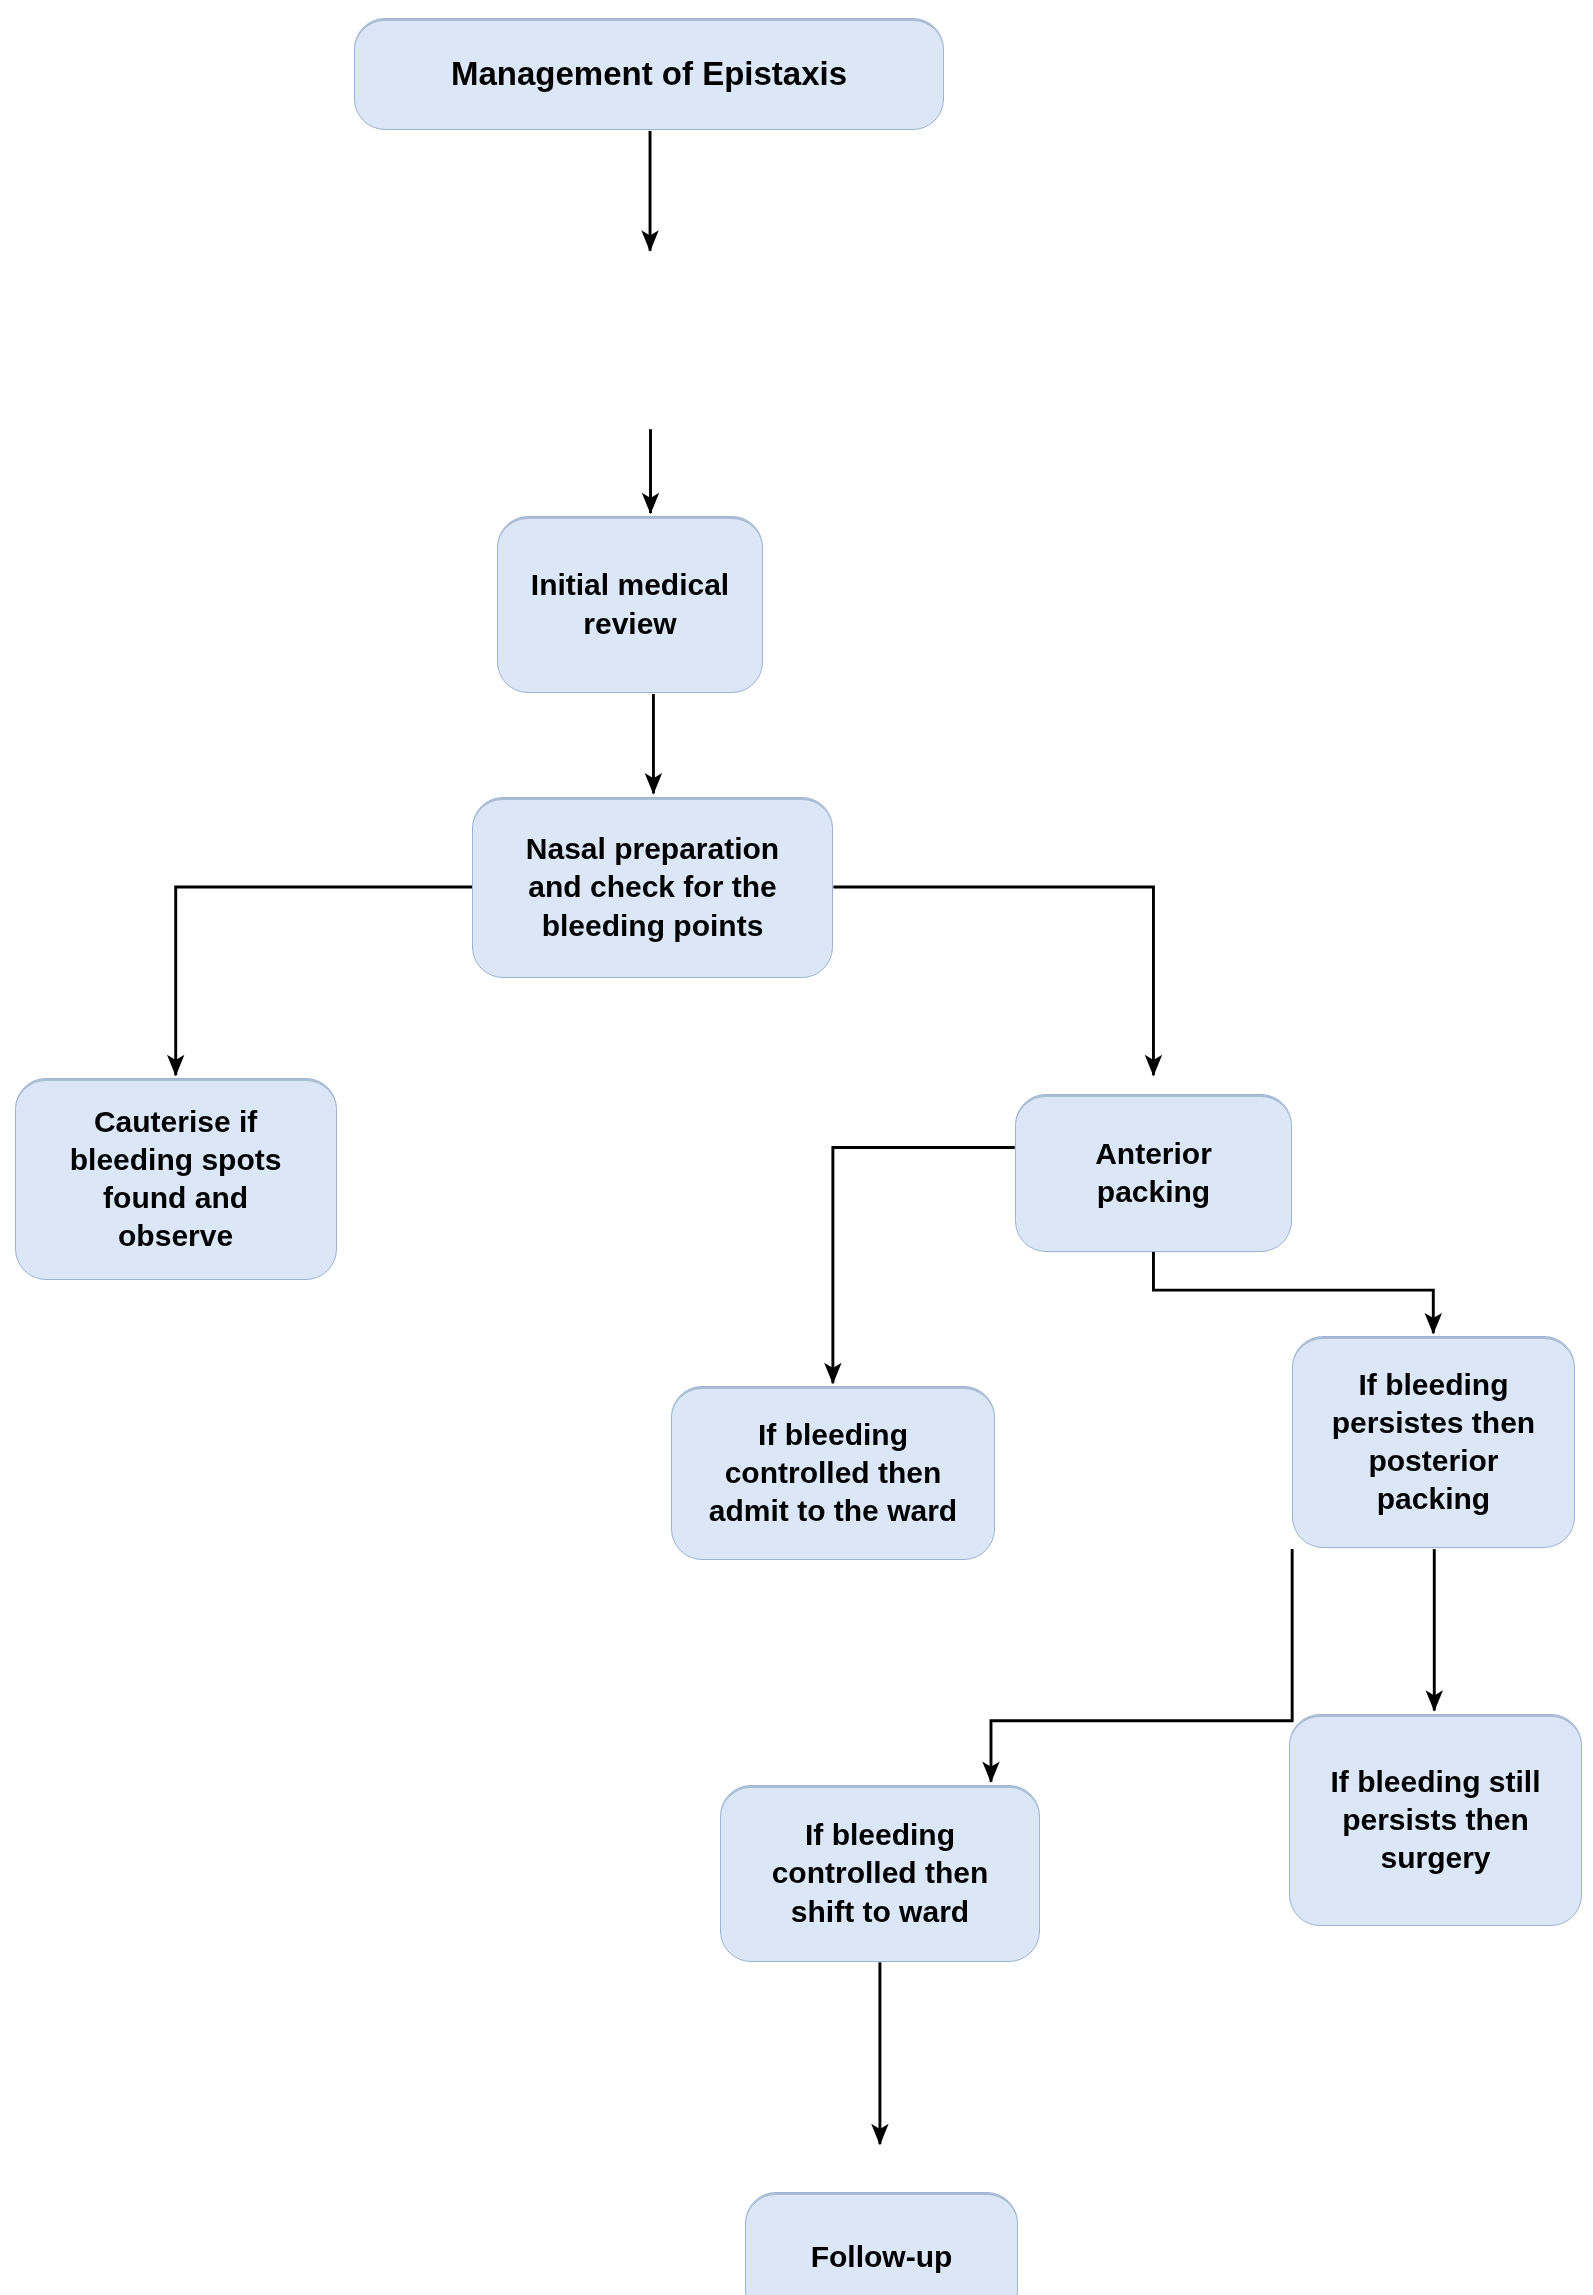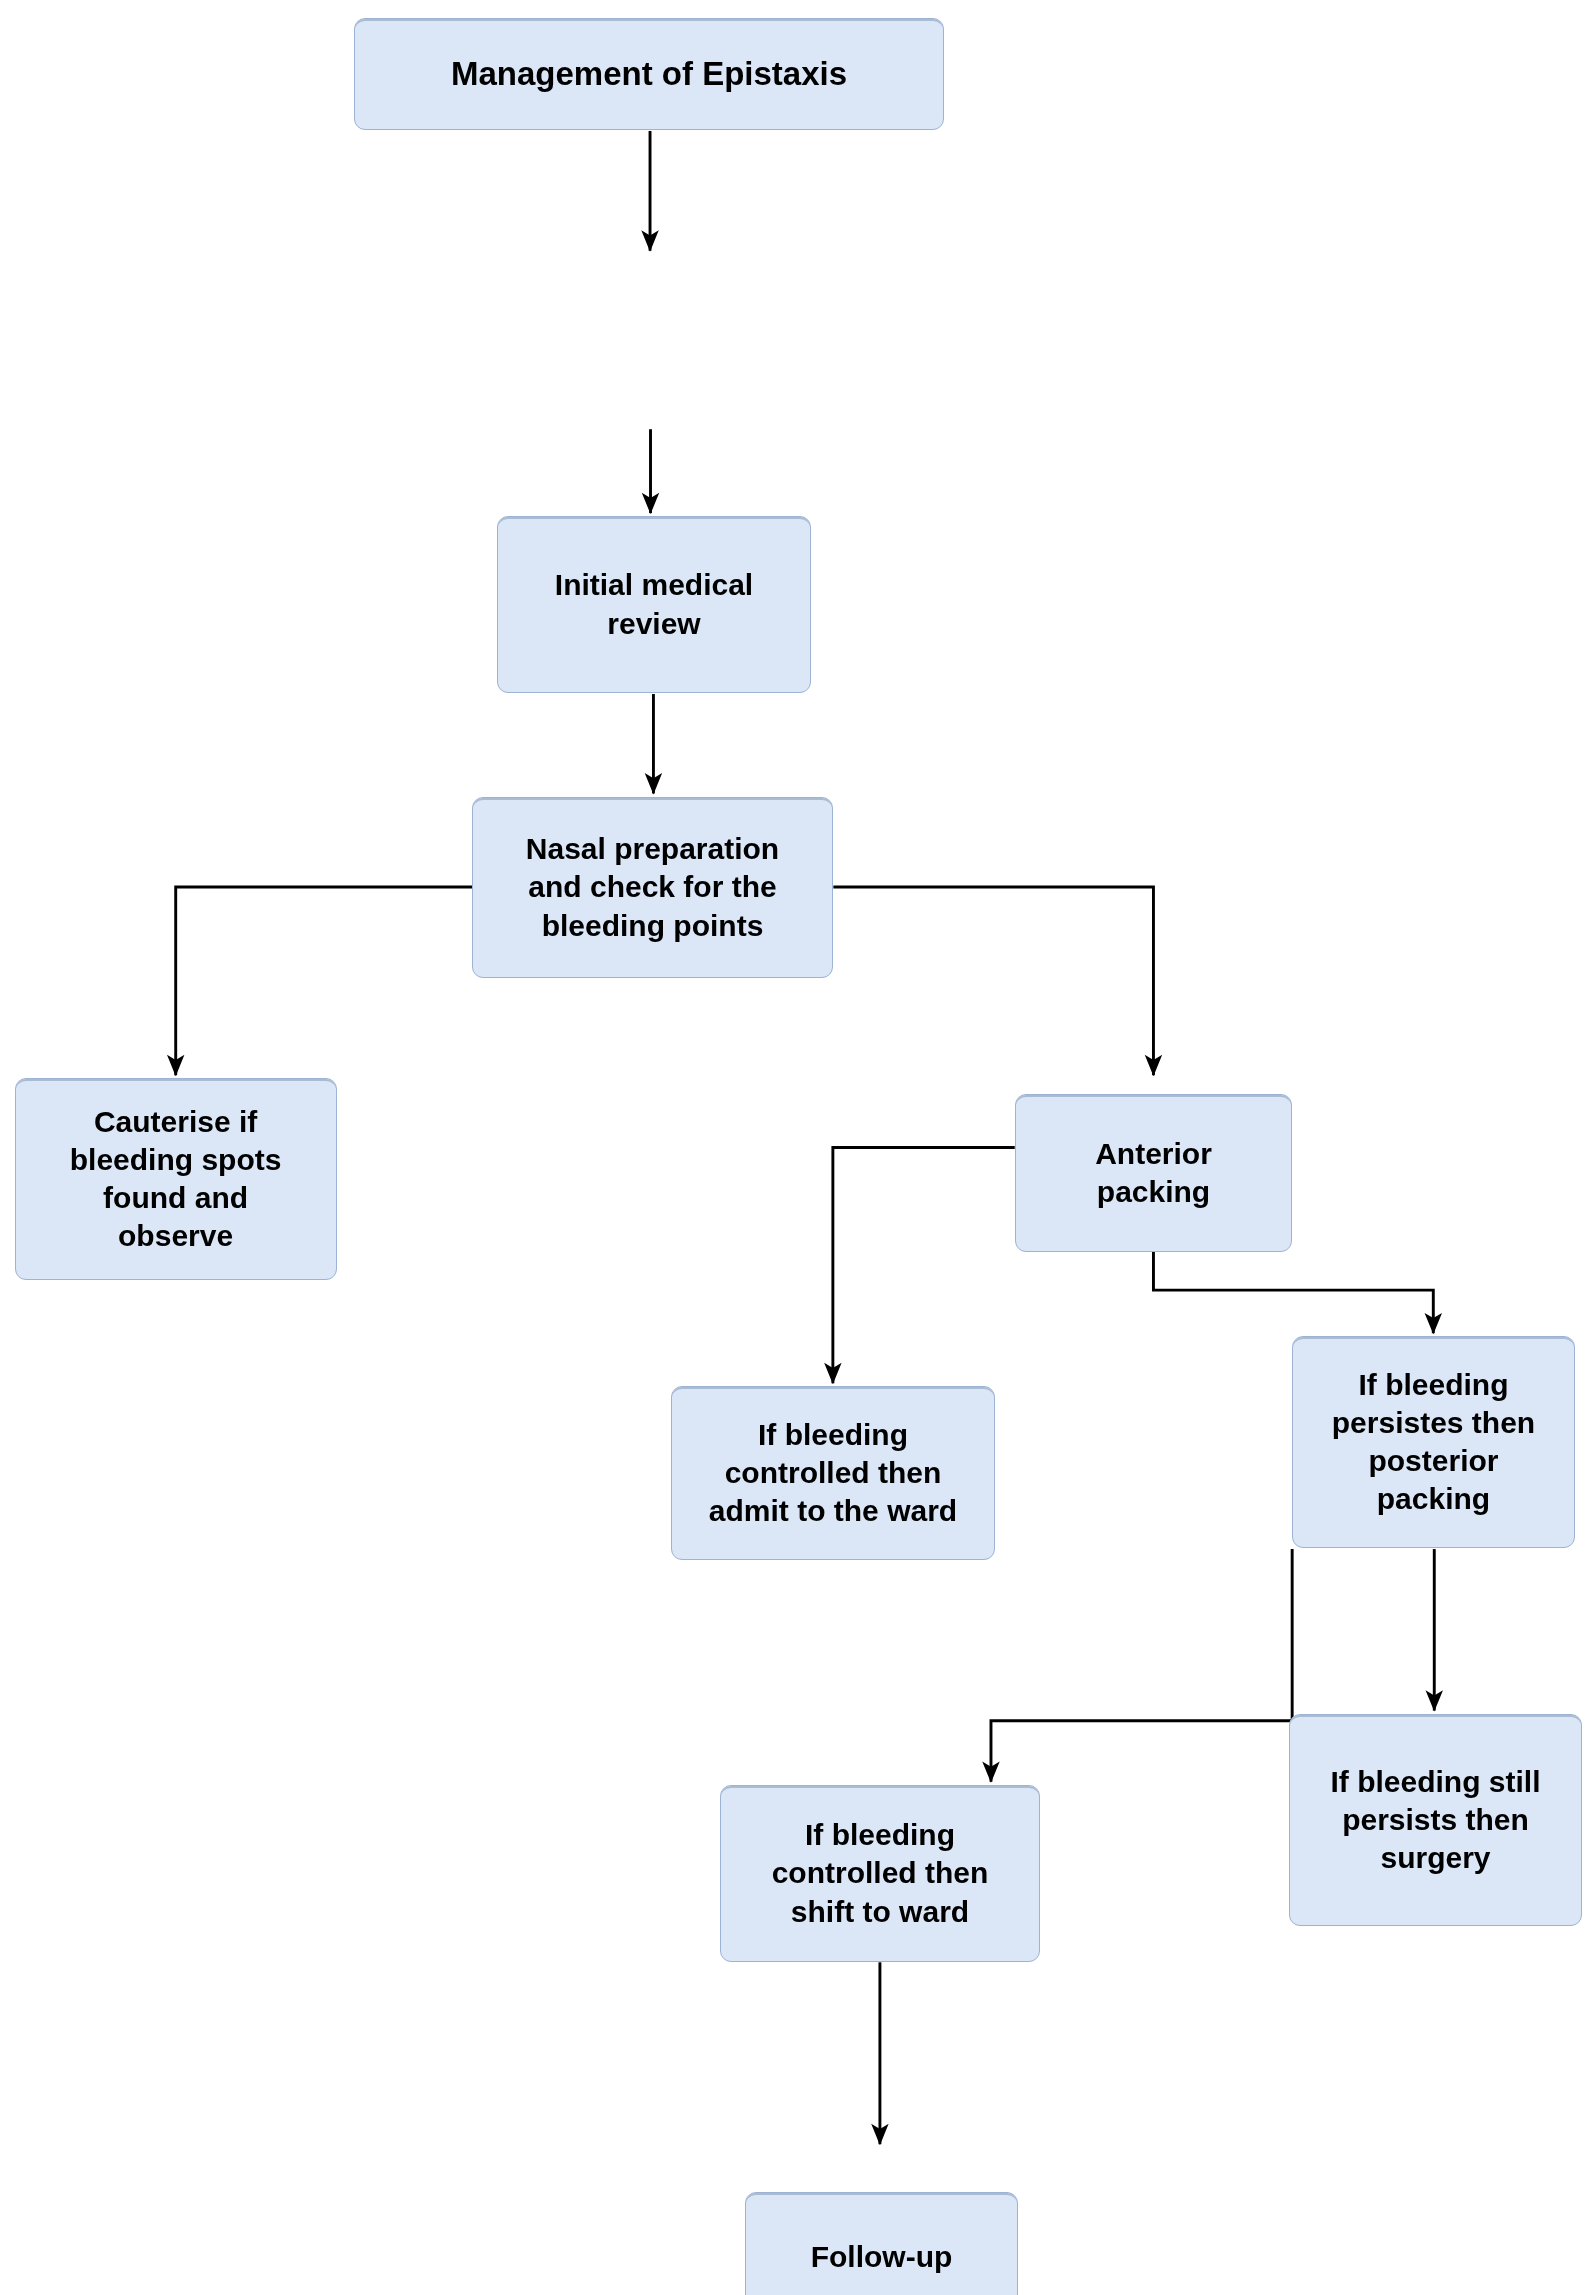--- a/index.html
+++ b/index.html
@@ -35,21 +35,21 @@
   }
   #connector-layer .arrowhead{
     fill:var(--arrow);
     stroke:none;
   }
   .node{
     position:absolute;
     box-sizing:border-box;
     background:var(--node-fill);
     border:1.5px solid var(--node-border);
-    border-radius:11px;
+    border-radius:31px;
     box-shadow:inset 0 2.4px 0 -0.5px rgba(130,153,181,0.55);
     display:flex;
     align-items:center;
     justify-content:center;
     text-align:center;
     color:var(--text);
     font-weight:bold;
     font-size:30px;
     line-height:1.27;
     white-space:pre-line;
@@ -79,21 +79,21 @@
     <polyline points="2092,2366 1717,2366 1717,2852" marker-end="url(#arrow)"></polyline>
     <polyline points="2378,2511 2378,2660 2955,2660 2955,2749" marker-end="url(#arrow)"></polyline>
     <polyline points="2957,3194 2957,3527" marker-end="url(#arrow)"></polyline>
     <polyline points="2664,3194 2664,3548 2043,3548 2043,3674" marker-end="url(#arrow)"></polyline>
     <polyline points="1814,4046 1814,4421" marker-end="url(#arrow)"></polyline>
   </svg>
 
   <div class="node title" style="left:354px;top:18px;width:590px;height:112px;">Management of Epistaxis</div>
 
 
-  <div class="node" style="left:497px;top:516px;width:314px;height:177px;">Initial medical
+  <div class="node" style="left:497px;top:516px;width:266px;height:177px;">Initial medical
 review</div>
 
   <div class="node" style="left:14.6px;top:1078px;width:322px;height:202px;">Cauterise if
 bleeding spots
 found and
 observe</div>
 
   <div class="node" style="left:472px;top:797px;width:361px;height:181px;">Nasal preparation
 and check for the
 bleeding points</div>

